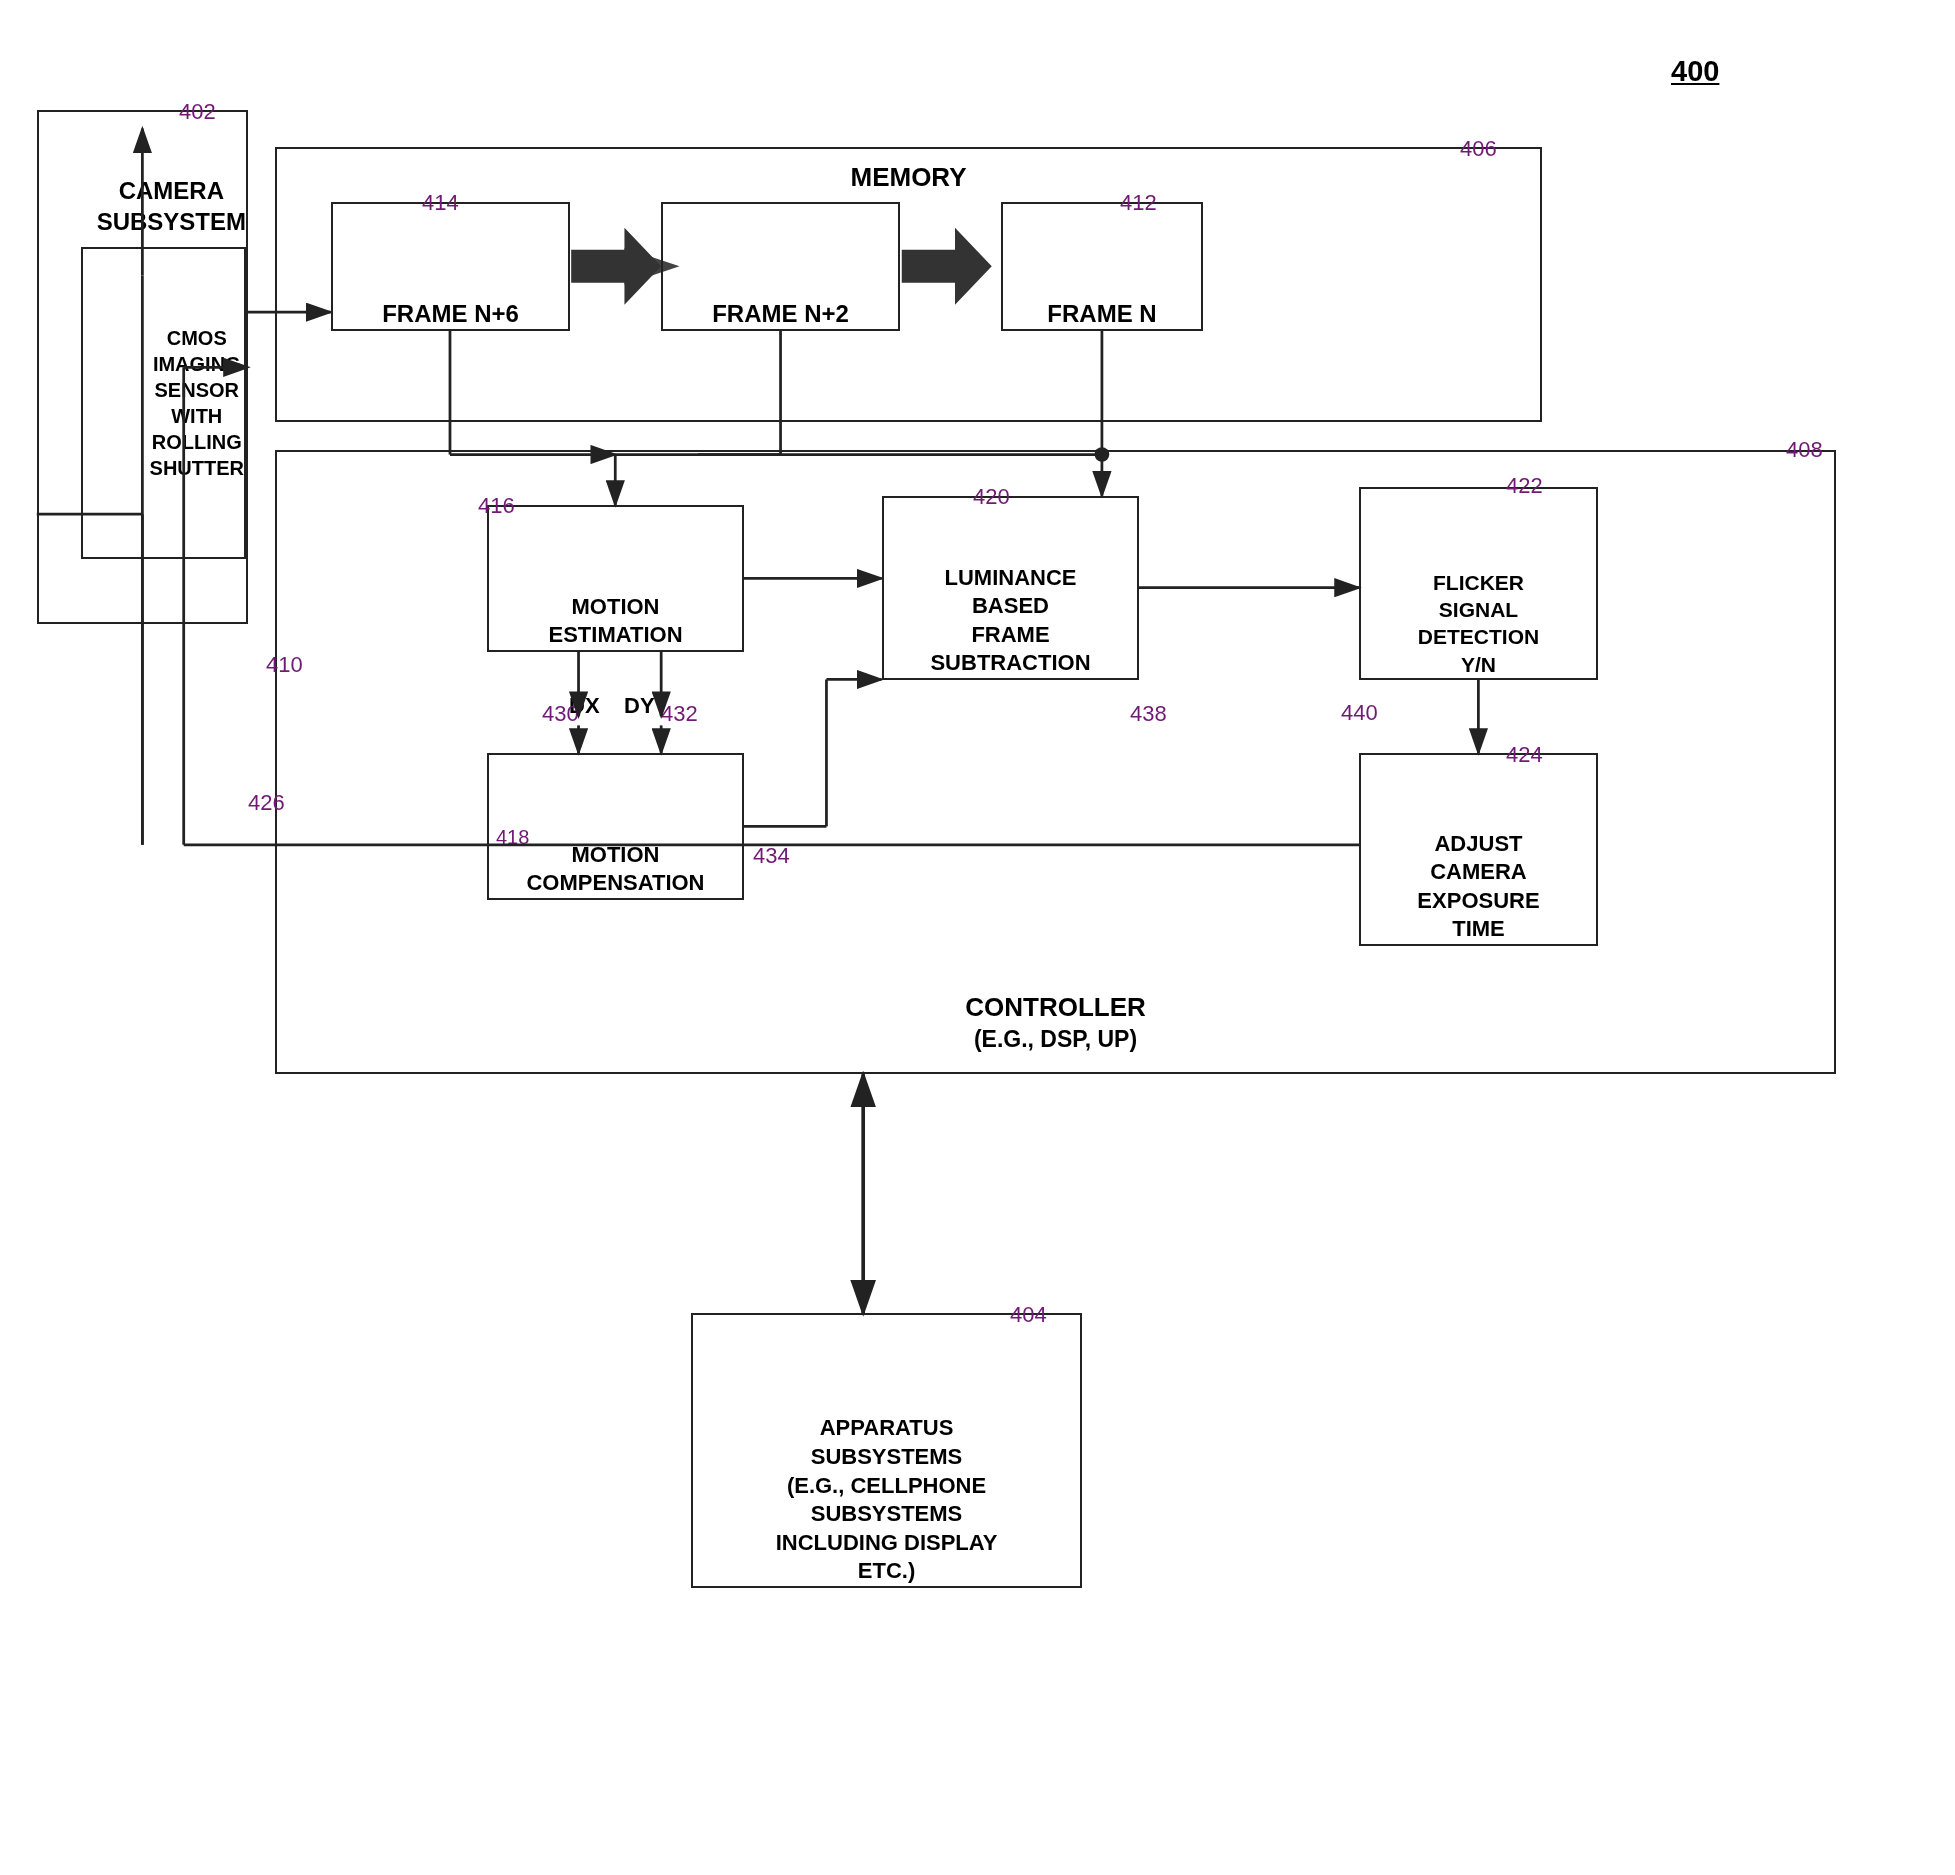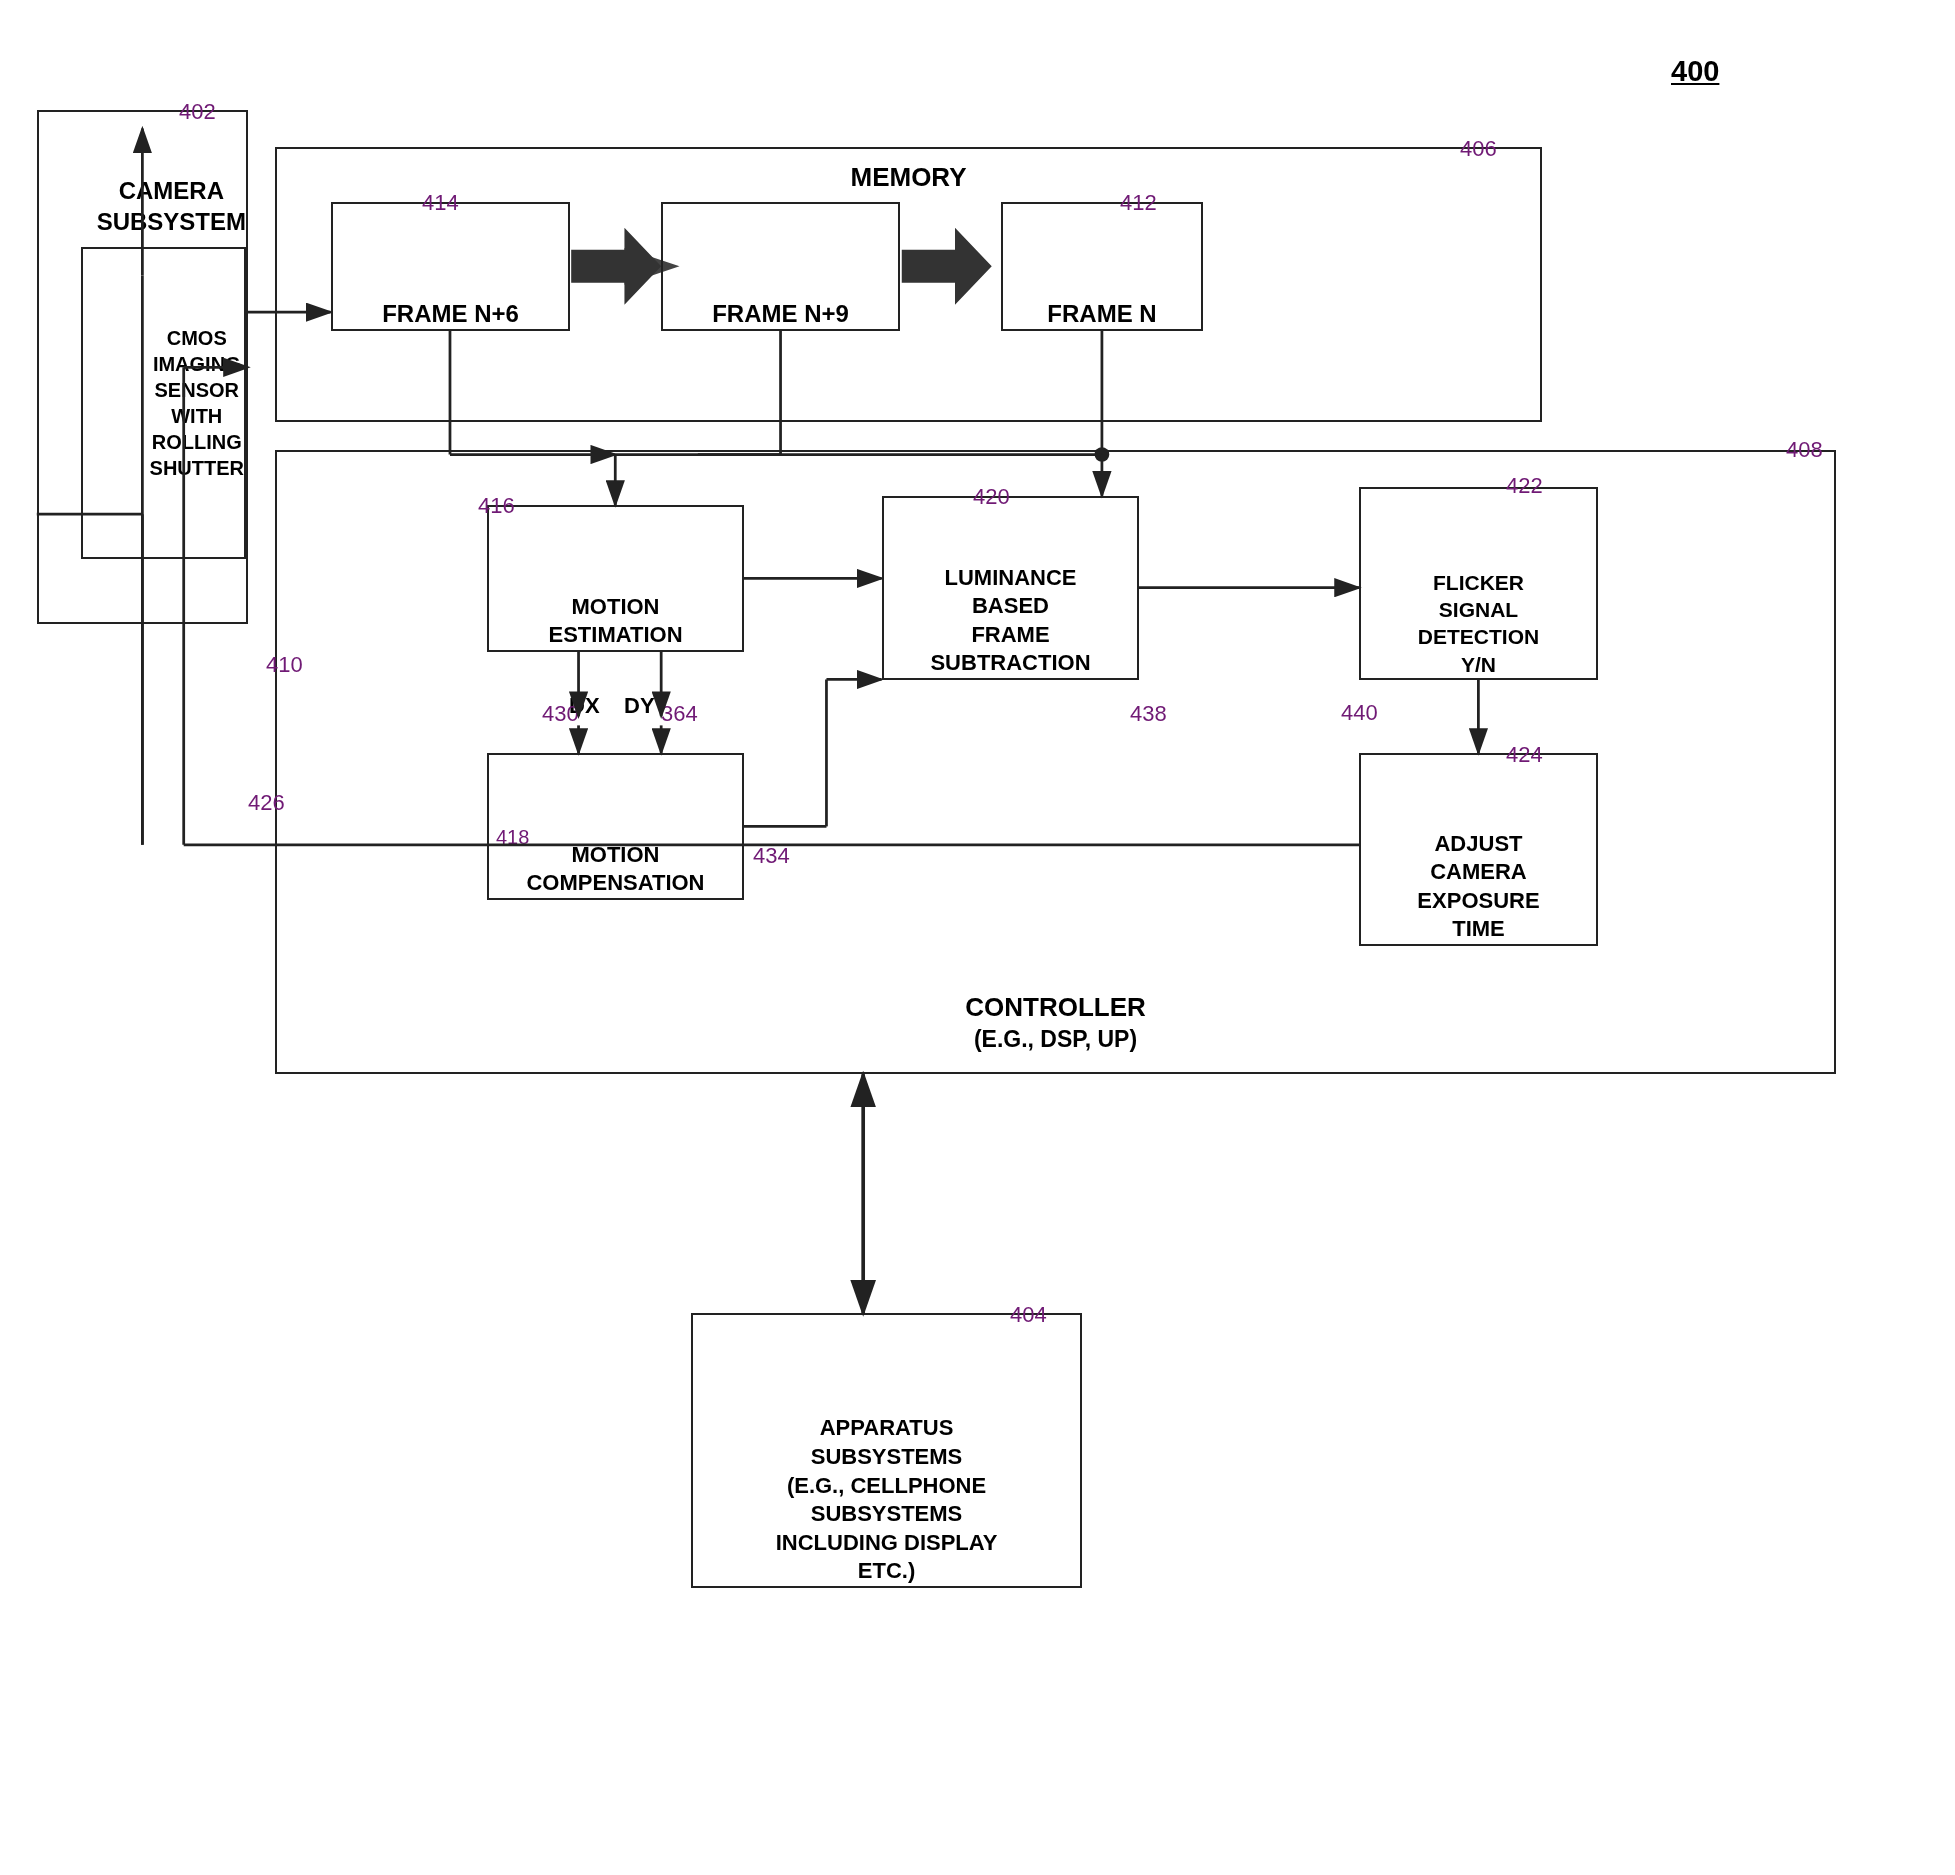--- a/index.html
+++ b/index.html
@@ -72,21 +72,21 @@
     <div style="position: absolute; top: 13px; left: 50%; transform: translateX(-50%); font-size: 26px; font-weight: bold;">MEMORY</div>
   </div>
   <div class="label-ref" style="left: 1460px; top: 136px;">406</div>
 
   <div class="box" style="left: 331px; top: 202px; width: 239px; height: 129px; font-size: 24px;">
     FRAME N+6
   </div>
   <div class="label-ref" style="left: 422px; top: 190px;">414</div>
 
   <div class="box" style="left: 661px; top: 202px; width: 239px; height: 129px; font-size: 24px;">
-    FRAME N+9
+    FRAME N+2
   </div>
 
   <div class="box" style="left: 1001px; top: 202px; width: 202px; height: 129px; font-size: 24px;">
     FRAME N
   </div>
   <div class="label-ref" style="left: 1120px; top: 190px;">412</div>
 
   <div class="box-outer" style="left: 275px; top: 450px; width: 1561px; height: 624px;">
     <div style="position: absolute; bottom: 18.4px; left: 50%; transform: translateX(-50%); font-size: 26px; font-weight: bold; white-space: nowrap; text-align: center;">
       CONTROLLER<br><span style="font-size:23px;">(E.G., DSP, UP)</span>
@@ -118,21 +118,21 @@
 
   <div class="box" style="left: 1359px; top: 753px; width: 239px; height: 193px; font-size: 22px;">
     ADJUST<br>CAMERA<br>EXPOSURE<br>TIME
   </div>
   <div class="label-ref" style="left: 1506px; top: 742px;">424</div>
 
   <div style="position: absolute; left: 569px; top: 693px; font-size: 22px; font-weight: bold;">DX</div>
   <div style="position: absolute; left: 624px; top: 693px; font-size: 22px; font-weight: bold;">DY</div>
 
   <div class="label-ref" style="left: 542px; top: 701px;">430</div>
-  <div class="label-ref" style="left: 661px; top: 701px;">364</div>
+  <div class="label-ref" style="left: 661px; top: 701px;">432</div>
   <div class="label-ref" style="left: 753px; top: 843px;">434</div>
   <div class="label-ref" style="left: 1130px; top: 701px;">438</div>
   <div class="label-ref" style="left: 1341px; top: 700px;">440</div>
 
   <div class="box" style="left: 643px; top: 1313px; width: 391px; height: 275px; font-size: 22px; margin-left: 48px;">
     APPARATUS<br>SUBSYSTEMS<br>(E.G., CELLPHONE<br>SUBSYSTEMS<br>INCLUDING DISPLAY<br>ETC.)
   </div>
   <div class="label-ref" style="left: 1010px; top: 1302px;">404</div>
 
   <svg class="arrows" viewBox="0 0 2129 2042" width="1955" height="1875">

